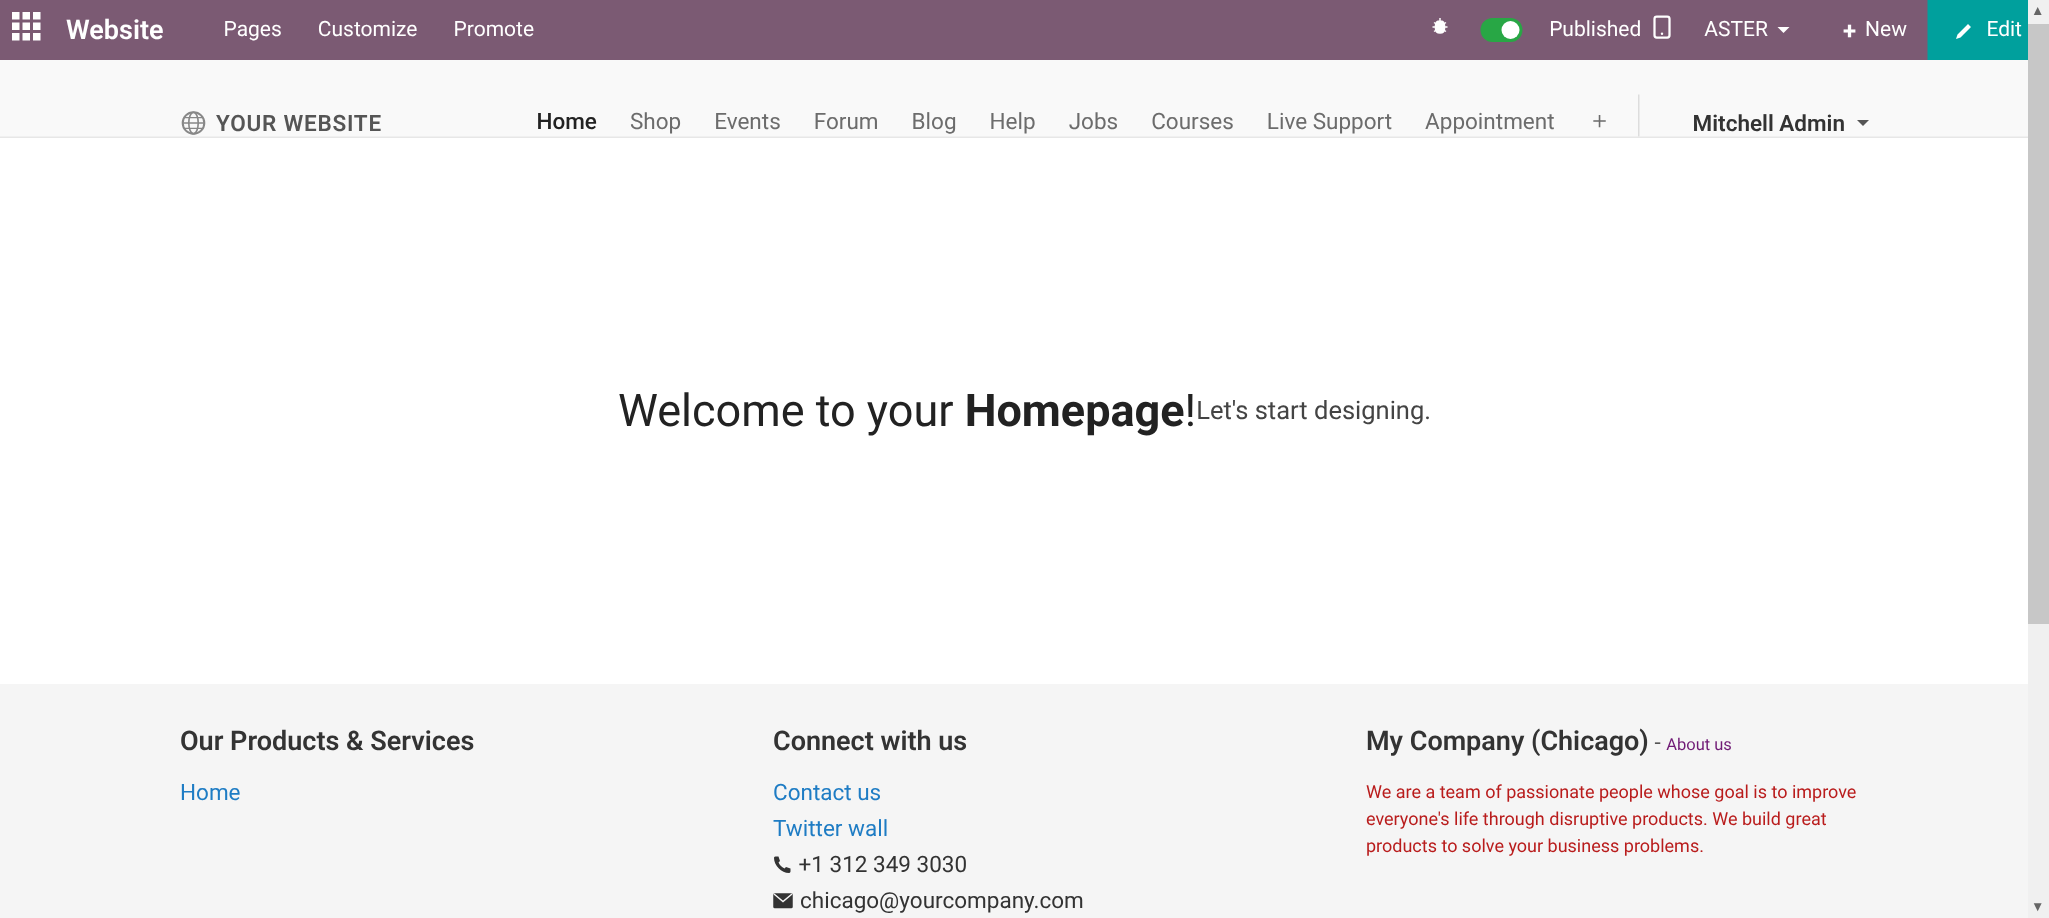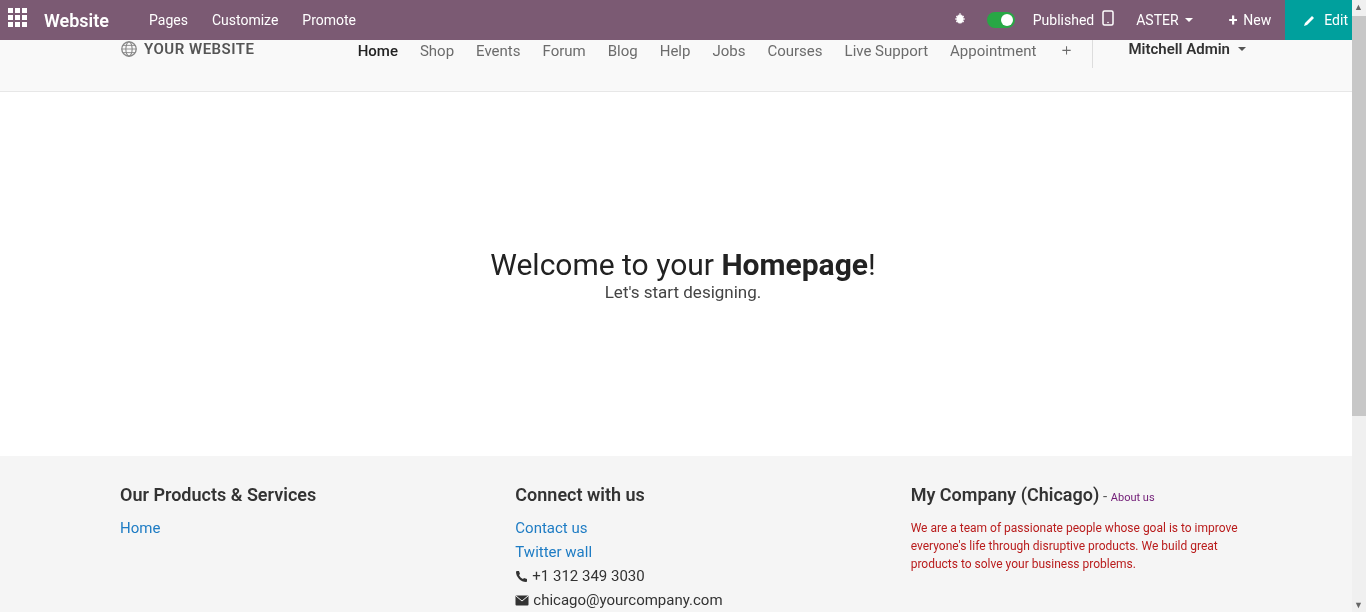--- a/index.html
+++ b/index.html
@@ -15,33 +15,33 @@
     .toggle { width: 28px; height: 16px; background: #28a745; border-radius: 8px; position: relative; margin-right: 6px; cursor: pointer; }
     .toggle::after { content: ""; width: 12px; height: 12px; background: #fff; border-radius: 50%; position: absolute; right: 2px; top: 2px; }
     .published { font-size: 14px; margin-right: 8px; padding-left: 12px; }
     .mobile-icon { margin-right: 22px; cursor: pointer; display:inline-block; }
     .aster { font-size: 14px; margin-right: 22px; cursor: pointer; display: flex; align-items: center; gap: 6px; }
     .caret-down { width: 0; height: 0; border-left: 4px solid transparent; border-right: 4px solid transparent; border-top: 4px solid #fff; }
     .new-btn { display: flex; align-items: center; gap: 6px; font-size: 14px; padding: 0 14px; height: 40px; cursor: pointer; }
     .plus-small { font-size: 16px; font-weight: 700; }
     .edit-btn { background: #00A09D; height: 40px; padding: 0 18px; display: flex; align-items: center; gap: 8px; font-size: 14px; cursor: pointer; }
     
-    .subnav { height: 52px; background: #f9f9f9; border-bottom: 1px solid #e7e7e7; display: flex; align-items: flex-start; padding: 0 120px 0 120px; }
+    .subnav { height: 52px; background: #f9f9f9; border-bottom: 1px solid #e7e7e7; display: flex; align-items: flex-end; padding: 0 120px 0 120px; }
     .logo-wrap { display: flex; align-items: center; gap: 6px; color: #555; font-weight: 600; letter-spacing: 0.5px; font-size: 15px; }
     .globe-svg { width: 18px; height: 18px; }
     .subnav .spacer2 { flex: 1; }
     .navmenu { display: flex; align-items: center; gap: 22px; }
     .navmenu-item { font-size: 15px; color: #6c6c6c; cursor: pointer; }
     .navmenu-item.active { color: #222; font-weight: 500; }
     .plus-nav { color: #6c6c6c; cursor: pointer; font-size: 16px; }
     .divider-v { width: 1px; height: 28px; background: #ddd; margin: 0 18px; }
     .user-drop { font-size: 15px; color: #333; font-weight: 600; display: flex; align-items: center; gap: 8px; cursor: pointer; margin-left: 17px; }
     .caret-dark { width: 0; height: 0; border-left: 4px solid transparent; border-right: 4px solid transparent; border-top: 4px solid #555; }
     
-    .hero { height: 364px; display: flex; flex-direction: column; align-items: center; justify-content: center; background: #fff; }
+    .hero { height: 364px; display: flex; flex-direction: row; align-items: center; justify-content: center; background: #fff; }
     .hero h1 { font-size: 30px; color: #222; font-weight: 400; }
     .hero h1 strong { font-weight: 700; }
     .hero p { font-size: 17px; color: #444; }
     
     .footer { background: #f5f5f5; padding: 28px 120px 0 120px; display: flex; gap: 60px; }
     .fcol { flex: 1; }
     .fcol h3 { font-size: 18px; color: #333; font-weight: 600; margin-bottom: 14px; }
     .fcol h3 .sep { font-weight: 400; color: #555; font-size: 15px; }
     .fcol h3 a { color: #701a75; font-weight: 400; font-size: 11px; text-decoration: none; }
     .fcol .link { color: #1e7cc4; font-size: 15px; margin-bottom: 6px; display: block; cursor: pointer; }

